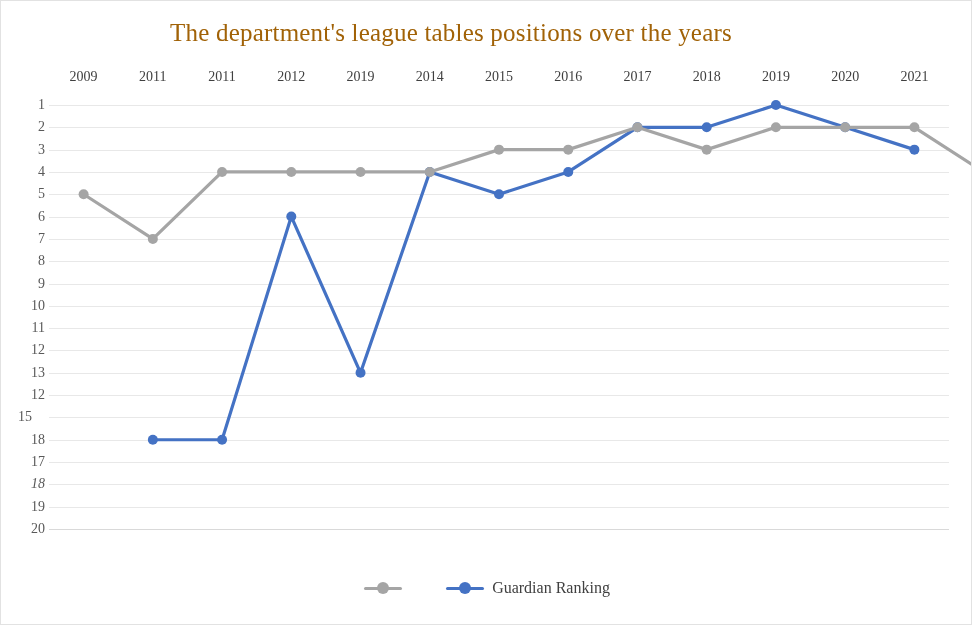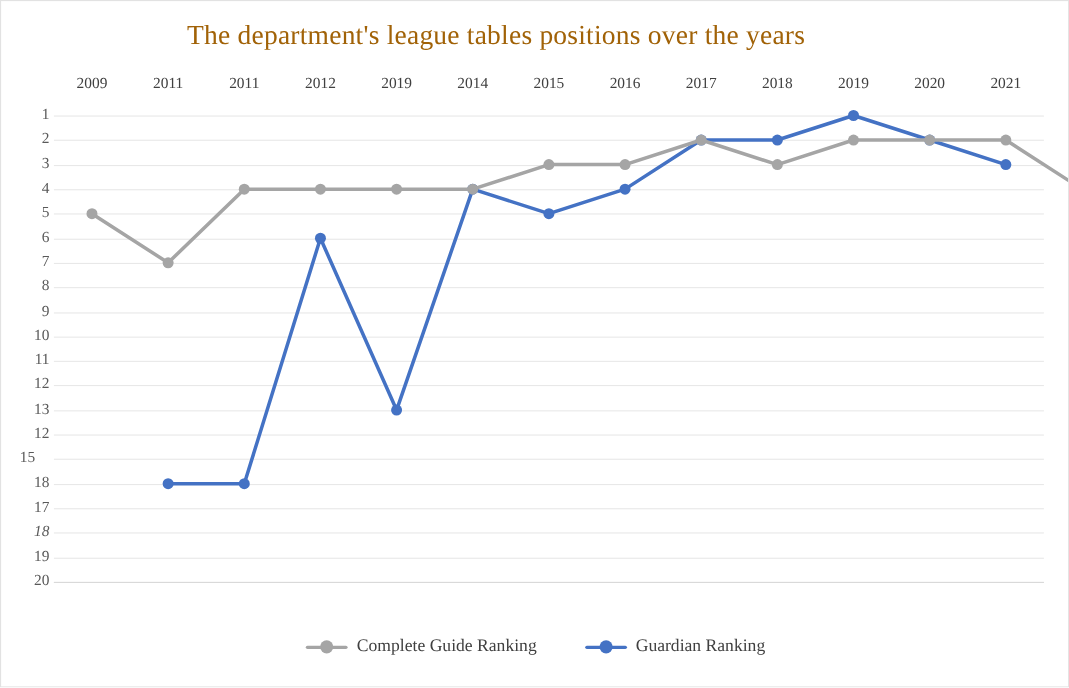--- a/index.html
+++ b/index.html
@@ -237,21 +237,20 @@
   </div>
 
   <div id="axis-baseline" style="top: 528px;"></div>
 
   <div id="legend">
       <div class="legend-entry">
         <div class="legend-mark">
           <div class="legend-line" style="background: rgb(165, 165, 165);"></div>
           <div class="legend-dot" style="background: rgb(165, 165, 165);"></div>
         </div>
-        <span class="legend-label">Complete Guide Ranking</span>
       </div>
       <div class="legend-entry">
         <div class="legend-mark">
           <div class="legend-line" style="background: rgb(68, 114, 196);"></div>
           <div class="legend-dot" style="background: rgb(68, 114, 196);"></div>
         </div>
         <span class="legend-label">Guardian Ranking</span>
       </div>
     </div>
 

